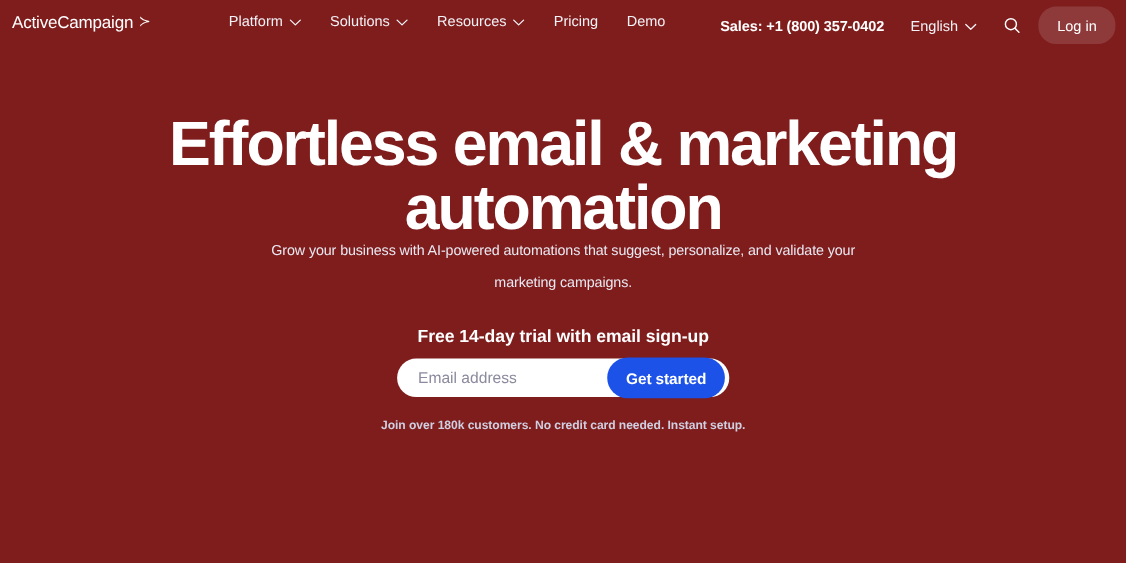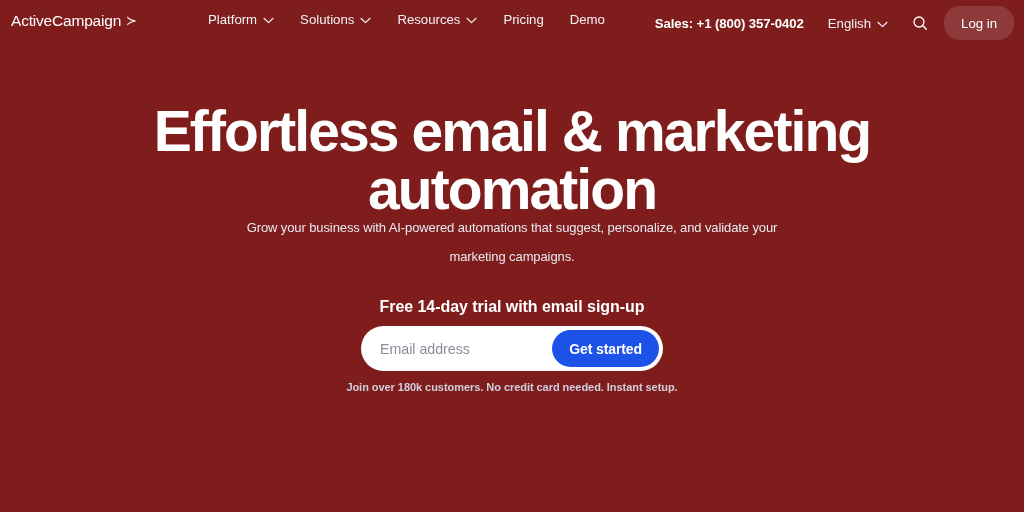--- a/index.html
+++ b/index.html
@@ -188,21 +188,21 @@
     letter-spacing: -0.05px;
     white-space: nowrap;
   }
 
   .signup-form {
     position: absolute;
     top: 326px;
     left: 50%;
     transform: translateX(-50%);
     width: 302px;
-    height: 45px;
+    height: 35px;
     background: #ffffff;
     border-radius: 23px;
     display: flex;
     align-items: center;
     padding: 0 4px 0 0;
   }
 
   .email-input {
     flex: 1 1 auto;
     height: 43px;

